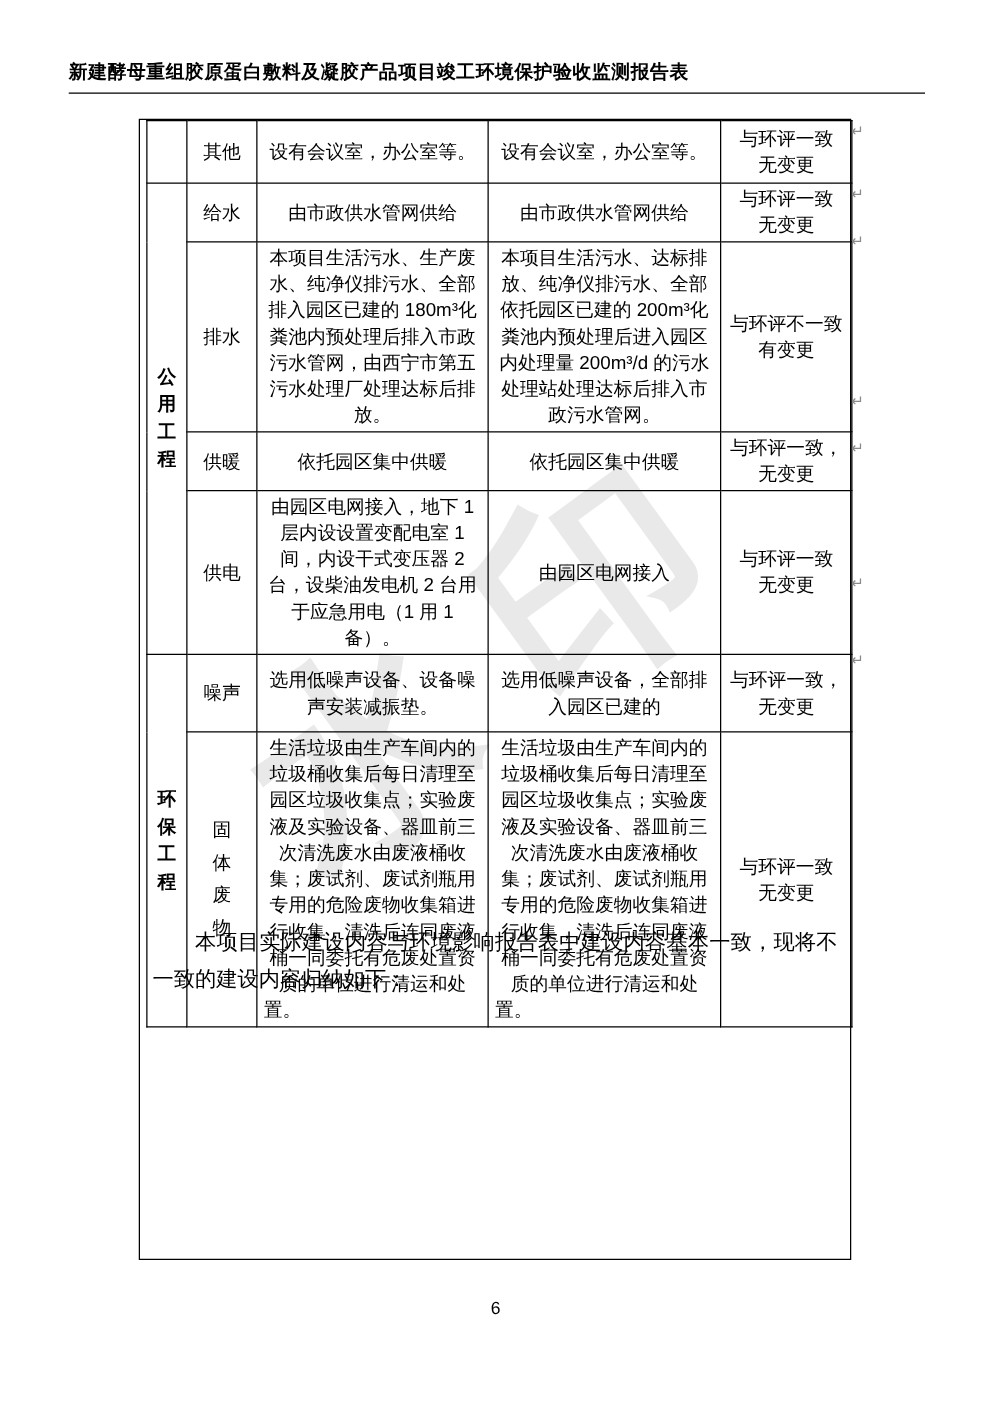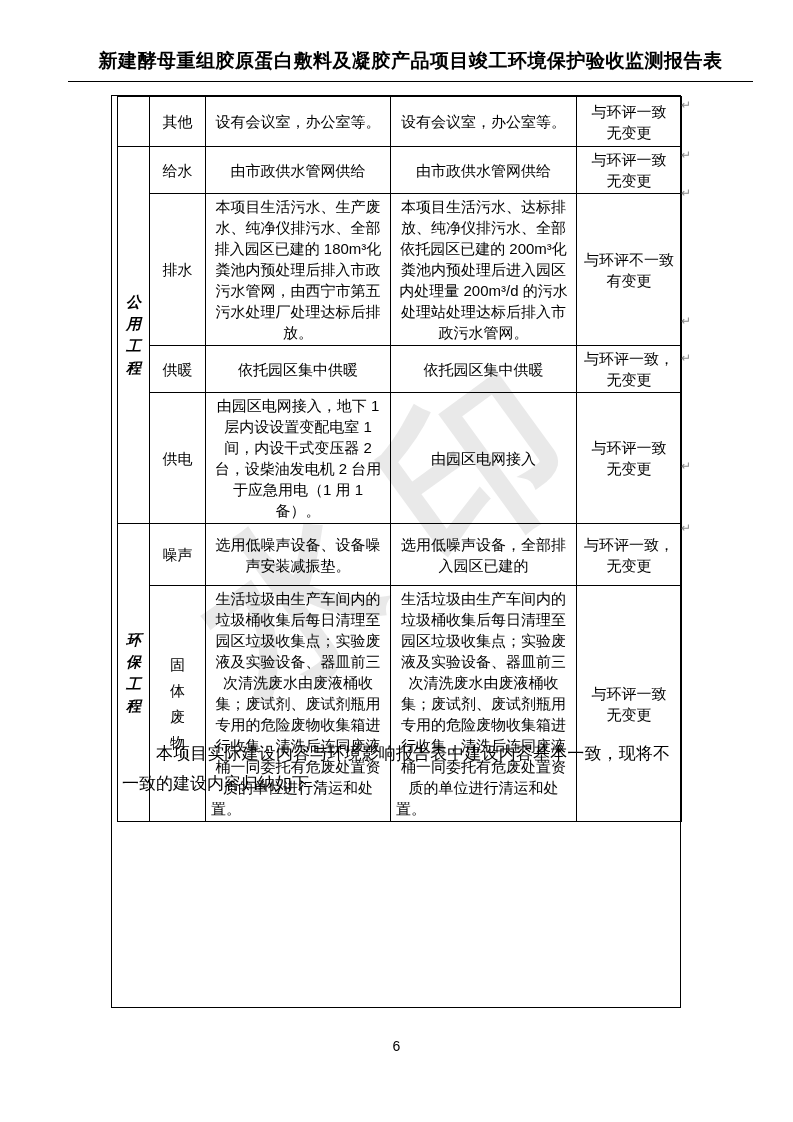--- a/index.html
+++ b/index.html
@@ -4,22 +4,22 @@
 <style>
   html,body { margin:0; padding:0; }
   body {
     width:793px; height:1122px; position:relative;
     background:#ffffff; color:#000;
     font-family:"Liberation Sans", sans-serif;
     overflow:hidden;
   }
   
   .page-header {
-    position:absolute; left:68px; top:48px; width:685px;
-    text-align:center; font-size:19px; font-weight:bold;
+    position:absolute; left:55px; top:48px; width:685px;
+    text-align:left; font-size:15px; font-weight:bold;
     padding-bottom:7px; border-bottom:1.5px solid #000;
     letter-spacing:0.5px;
   }
   
   .watermark {
     position:absolute; left:150px; top:560px; z-index:0;
     font-size:175px; color:rgba(120,120,120,0.16);
     transform:rotate(-36deg); transform-origin:left top;
     letter-spacing:55px; white-space:nowrap; pointer-events:none;
     font-weight:bold;
@@ -33,21 +33,21 @@
   table.report-table {
     border-collapse:collapse; table-layout:fixed;
     margin-left:5px; width:564px;padding-left:47px;
   }
   table.report-table td {
     border:1px solid #000; vertical-align:middle;
     font-size:15px; line-height:21px; padding:2px 5px;
     text-align:center; box-sizing:border-box;
     word-break:break-all;
   }
-  td.cell-group { padding:2px 1px;font-style:italic; }
+  td.cell-group { padding:2px 1px; }
   .vert-text {
     width:17px; margin:0 auto; word-break:break-all;
     font-weight:bold; line-height:22px; font-size:15px;
   }
   .vert-label {
     width:17px; margin:16px auto; word-break:break-all;
     line-height:26px; font-size:15px;
   }
   td.cell-status { white-space:pre-line; }
   td.cell-justify { text-align:justify; text-align-last:left; }

